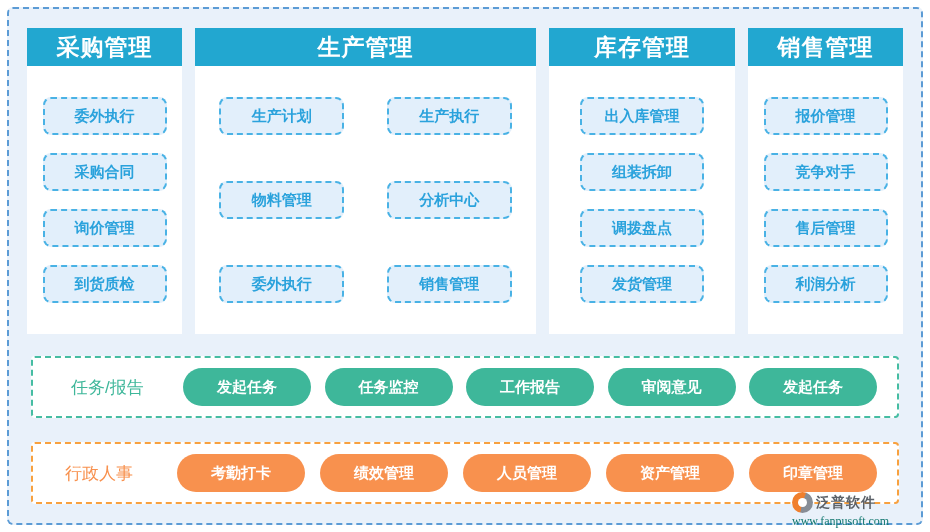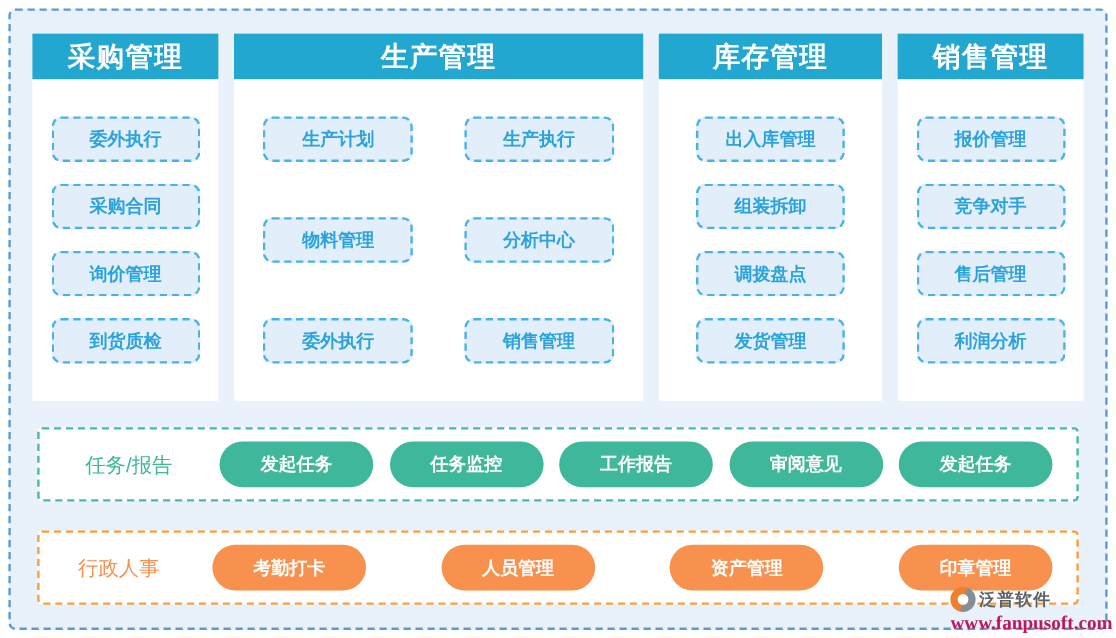--- a/index.html
+++ b/index.html
@@ -71,21 +71,21 @@
   
   .watermark { position:absolute; right:6px; bottom:3px; width:132px; z-index:5; }
   .wm-top { display:flex; align-items:center; gap:3px; }
   .wm-icon {
     width:21px; height:21px; border-radius:50%; flex:0 0 auto;
     background:conic-gradient(from 200deg,#f07f2d 0 175deg,#878d96 185deg 350deg,#f07f2d 355deg 360deg);
     position:relative;
   }
   .wm-icon::after { content:""; position:absolute; inset:6px; background:#ffffff; border-radius:50%; }
   .wm-brand { font-size:14px; font-weight:bold; color:#5c6269; letter-spacing:1px; white-space:nowrap; }
-  .wm-url { font-family:"Liberation Serif","DejaVu Serif",serif; font-size:16px; font-weight:bold; color:#be185d; white-space:nowrap; margin-top:1px; }
+  .wm-url { font-family:"Liberation Serif","DejaVu Serif",serif; font-size:12px; font-weight:normal; color:#0f766e; white-space:nowrap; margin-top:1px; }
 </style>
 </head>
 <body>
 
 <div class="page">
   <div class="frame">
 
     <div class="panels">
 
       <div class="panel p1">
@@ -140,20 +140,21 @@
         <div class="pill">工作报告</div>
         <div class="pill">审阅意见</div>
         <div class="pill">发起任务</div>
       </div>
     </div>
 
     <div class="pill-row orange">
       <div class="row-label">行政人事</div>
       <div class="pills">
         <div class="pill">考勤打卡</div>
+        <div class="pill">绩效管理</div>
         <div class="pill">人员管理</div>
         <div class="pill">资产管理</div>
         <div class="pill">印章管理</div>
       </div>
     </div>
 
   </div>
 
   <div class="watermark">
     <div class="wm-top">

